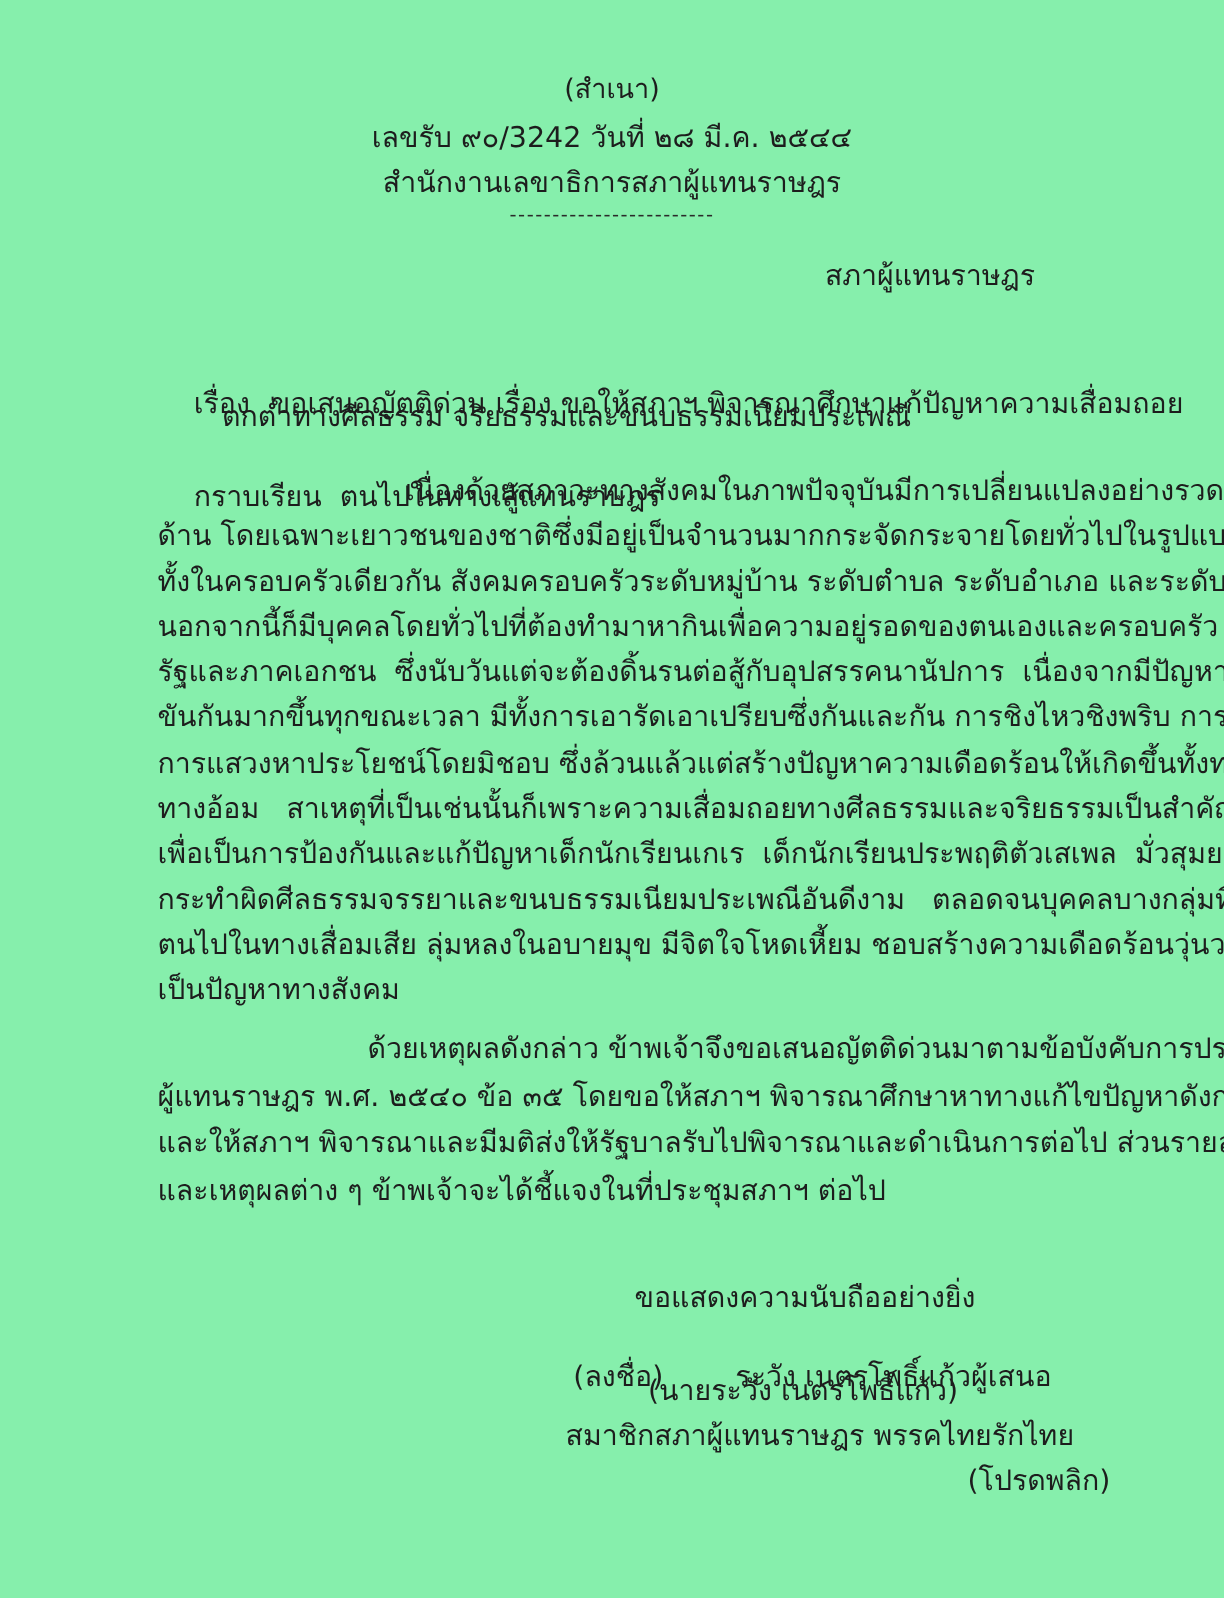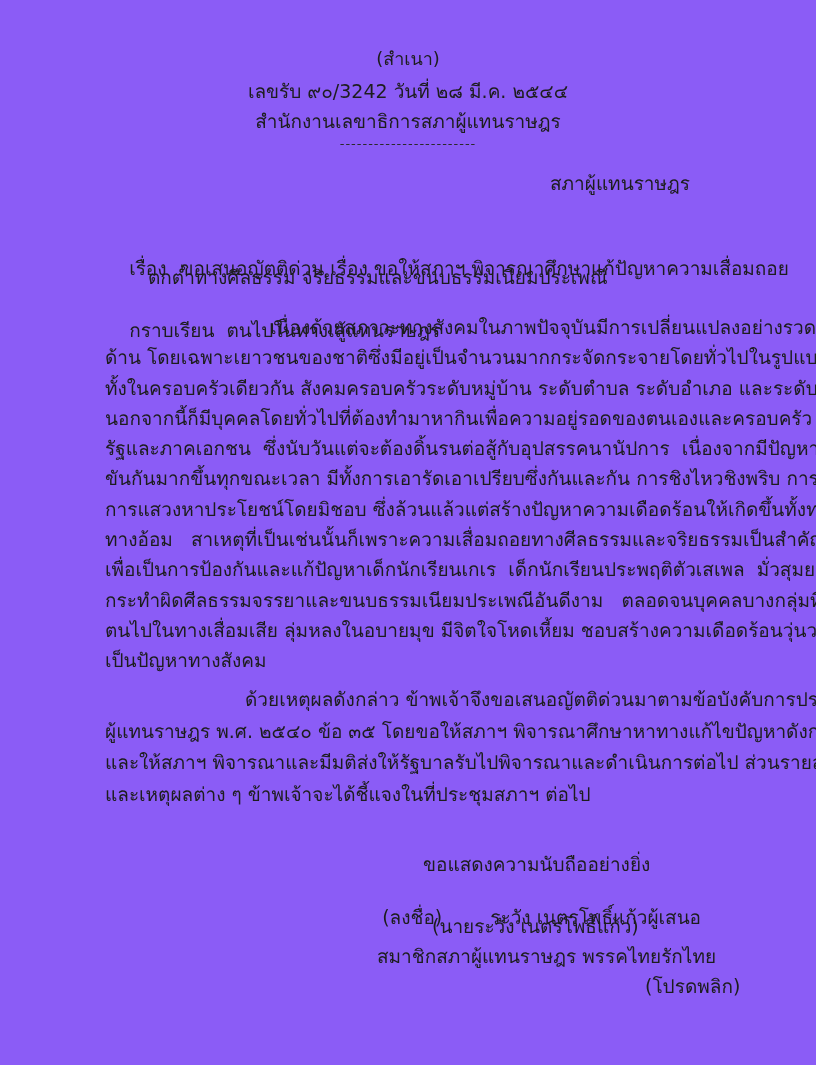--- a/index.html
+++ b/index.html
@@ -1,21 +1,21 @@
 <!DOCTYPE html>
 <html><head>
 <meta charset="utf-8">
 <style>
   * { margin: 0; padding: 0; box-sizing: border-box; }
   html, body { background: #f8f8f8; }
   .page {
     position: relative;
     width: 816px;
     height: 1065px;
-    background: #8b5cf6;
+    background: #86efac;
     overflow: hidden;
     font-family: "DejaVu Sans", "Liberation Sans", sans-serif;
     color: #1d1d1d;
     font-size: 19px;
   }
   .line { position: absolute; white-space: pre; }
   .center { left: 0; right: 0; text-align: center; }
 
   .h-copy     { top: 44px;  font-size: 18px; }
   .h-receipt  { top: 76px; }

